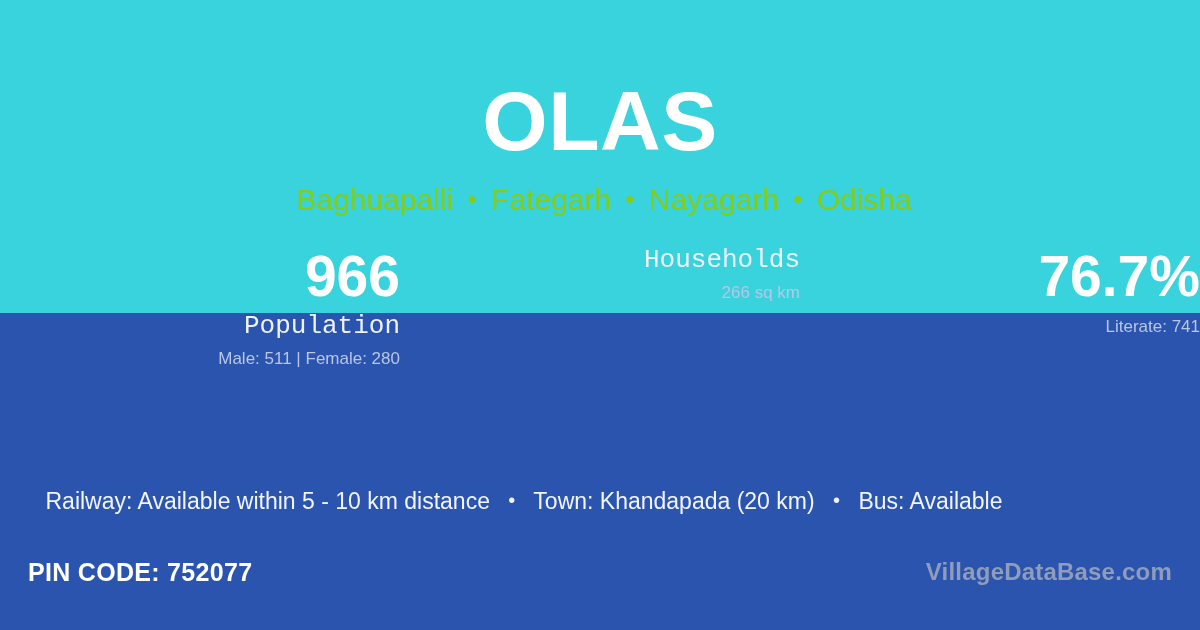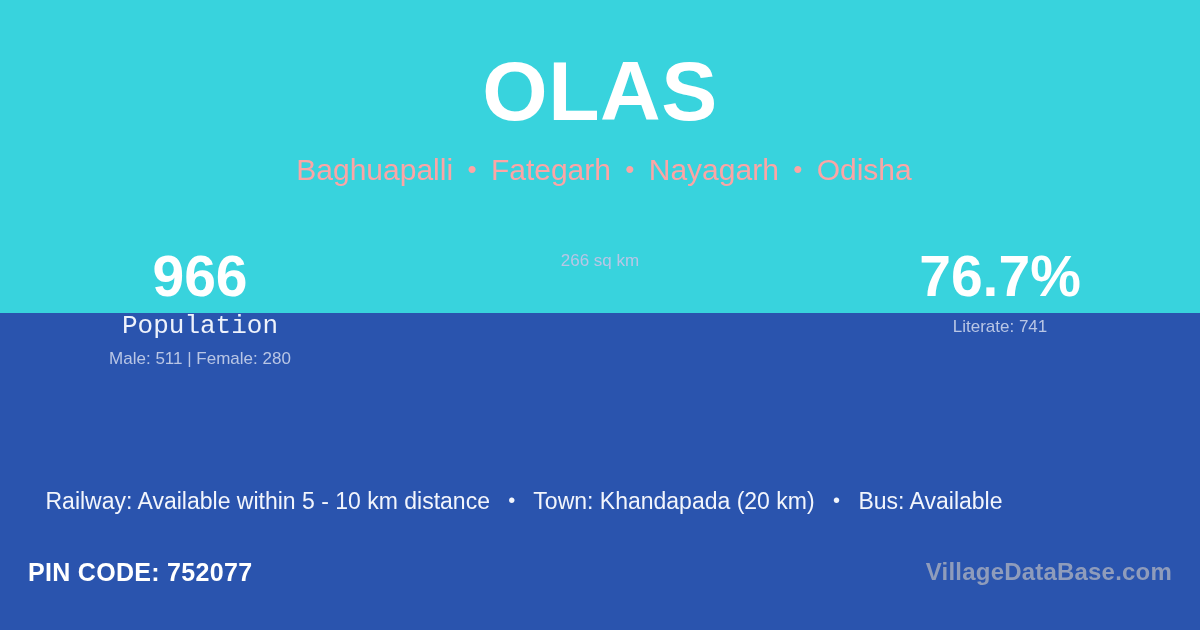--- a/index.html
+++ b/index.html
@@ -38,34 +38,34 @@
   
   .header {
     position: absolute;
     top: 0;
     left: 0;
     width: 1200px;
     text-align: center;
   }
 
   .village-title {
-    margin-top: 49px;
+    margin-top: 79px;
     font-size: 84px;
     font-weight: 700;
     line-height: 1;
     letter-spacing: 0.5px;
     color: #ffffff;
   }
 
   .village-breadcrumb {
     margin-top: 20px;
     font-size: 30px;
     font-weight: 400;
     line-height: 1.1;
-    color: #fca5a5;
+    color: #84cc16;
     padding-left: 8px;
   }
 
   .village-breadcrumb .sep {
     display: inline-block;
     padding: 0 6px;
     font-size: 26px;
     vertical-align: 2px;
   }
 
@@ -73,21 +73,21 @@
   .stats-row {
     position: absolute;
     top: 243px;
     left: 0;
     width: 1200px;
     display: flex;
   }
 
   .stat {
     flex: 1 1 33.3333%;
-    text-align: center;
+    text-align: right;
   }
 
   .stat-value {
     font-size: 57px;
     font-weight: 700;
     line-height: 66px;
     color: #ffffff;
     letter-spacing: 0px;
   }
 
@@ -183,20 +183,21 @@
 
   <div class="stats-row">
 
     <div class="stat">
       <div class="stat-value">966</div>
       <div class="stat-label">Population</div>
       <div class="stat-sub">Male: 511 | Female: 280</div>
     </div>
 
     <div class="stat">
+      <div class="stat-label">Households</div>
       <div class="stat-sub">266 sq km</div>
     </div>
 
     <div class="stat">
       <div class="stat-value">76.7%</div>
       <div class="stat-sub">Literate: 741</div>
     </div>
 
   </div>
 

